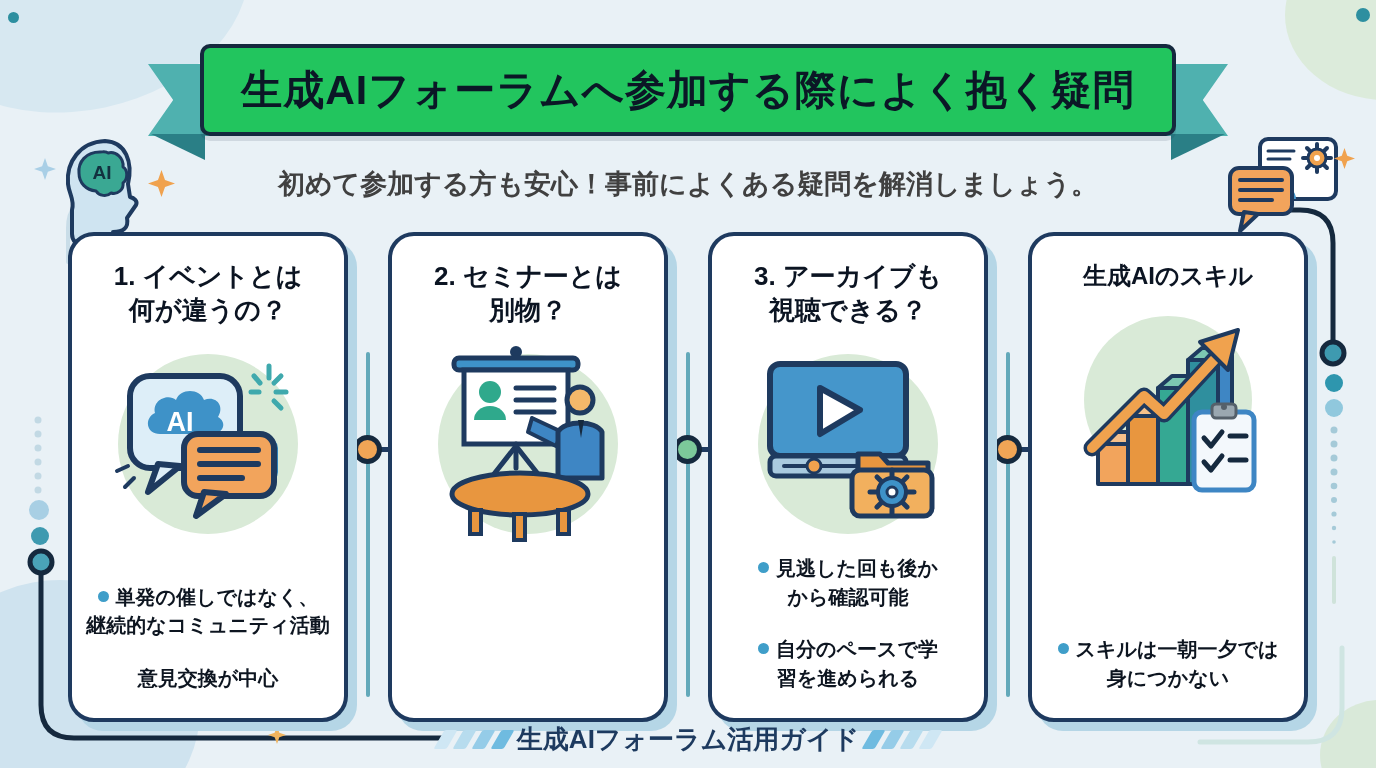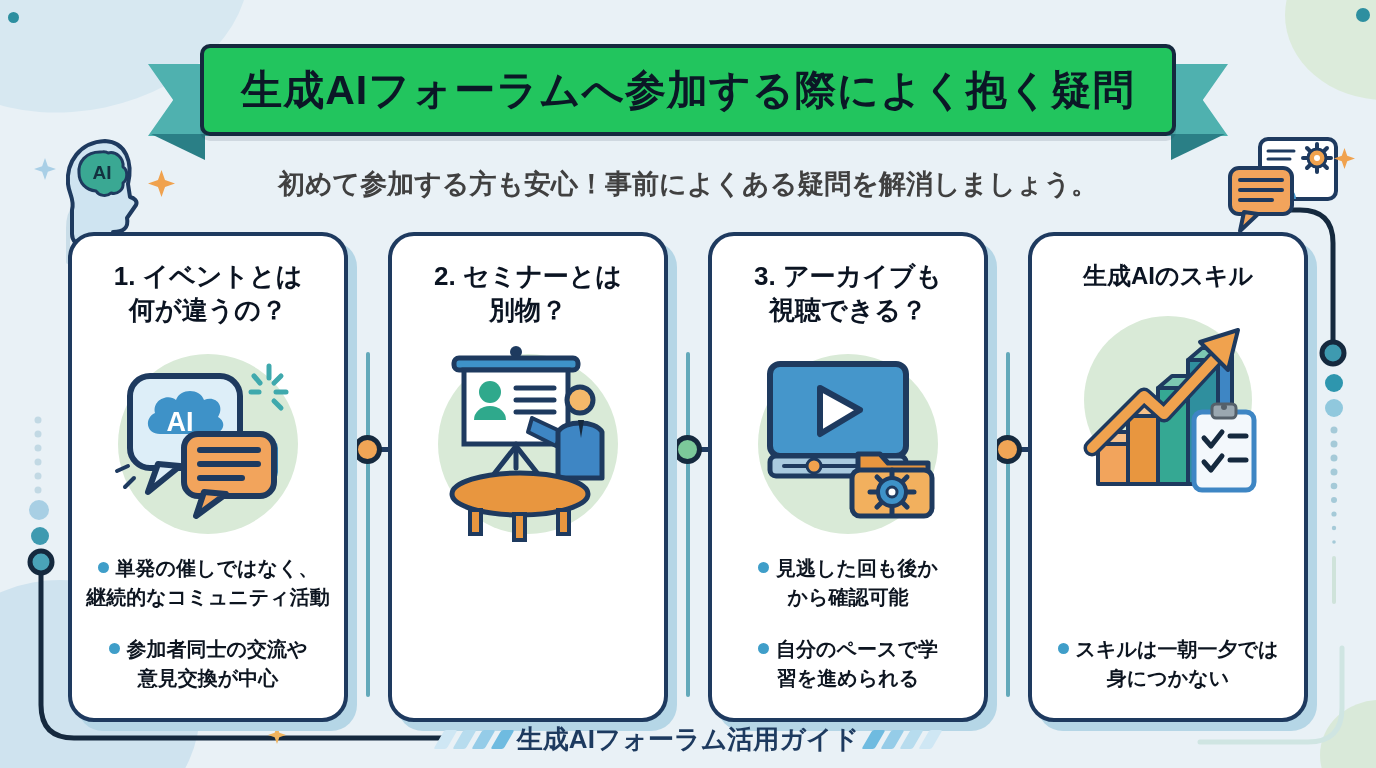--- a/index.html
+++ b/index.html
@@ -207,21 +207,20 @@
           <path d="M20 130 l-11 5"></path>
       </g>
     </svg>
   </div>
   <div class="bullets">
     <div class="bullet">
       <div><span class="dot"></span><span>単発の催しではなく、</span></div>
       <div><span>継続的なコミュニティ活動</span></div>
     </div>
     <div class="bullet">
-      <div><span class="dot"></span><span>参加者同士の交流や</span></div>
       <div><span>意見交換が中心</span></div>
     </div>
   </div>
 </section>
 
 <section class="card" style="left:388px;">
   <h2 class="card-title">
     <span class="tl">2. セミナーとは</span>
     <span class="tl">別物？</span>
   </h2>

